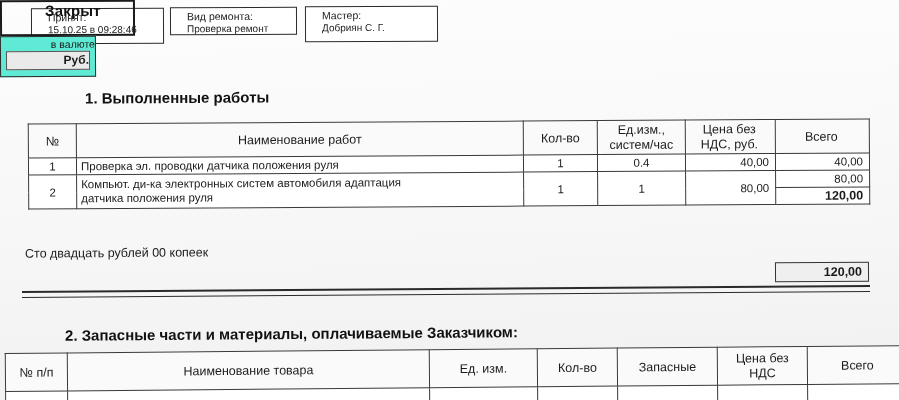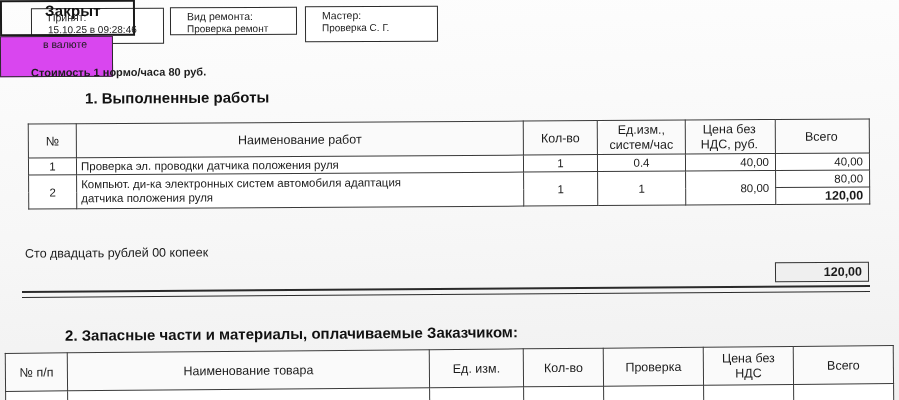--- a/index.html
+++ b/index.html
@@ -62,24 +62,24 @@
   #box-status .status-text {
     font-size: 15px;
     font-weight: bold;
     color: #111;
     letter-spacing: .2px;
   }
 
   #box-currency {
     left: 778px; top: 5px; width: 94px; height: 38px;
     border: 1px solid #2b2b2b;
-    background: #d946ef;
+    background: #5eead4;
     transform: rotate(-0.3deg);
-    padding: 1px 0 0 17px;
-    text-align: center;
+    padding: 1px 0 0 0;
+    text-align: right;
   }
   #box-currency .cur-label { font-size: 10.5px; display: block; }
   #box-currency .cur-value {
     display: block;
     margin: 1px 5px 0 5px;
     border: 1px solid #555;
     background: #eaeaea;
     font-size: 12px;
     font-weight: bold;
     line-height: 1.4;
@@ -196,21 +196,21 @@
     box-sizing: border-box;
     font-size: 12.5px;
     color: #1b1b1b;
     text-align: center;
     padding: 1px 3px;
   }
   #parts-table thead th { font-weight: normal; height: 38px; background: #fafafa; }
   #parts-table tbody td { height: 22px; }
   .p-num   { width: 62px; }
   .p-name  { width: 362px; }
-  .p-unit  { width: 94px; }
+  .p-unit  { width: 108px; }
   .p-qty   { width: 80px; }
   .p-state { width: 100px; }
   .p-price { width: 90px; }
   .p-total { width: 100px; }
   .p-name-cell { font-weight: bold; font-size: 13px; }
   .two-line { line-height: 1.15; border-radius: 9px; }
 </style>
 </head>
 <body>
 
@@ -223,32 +223,32 @@
     <div class="hdr-value">15.10.25 в 09:28:46</div>
   </div>
 
   <div class="hdr-box" id="box-repair">
     <div class="hdr-label">Вид ремонта:</div>
     <div class="hdr-value">Проверка ремонт</div>
   </div>
 
   <div class="hdr-box" id="box-master">
     <div class="hdr-label">Мастер:</div>
-    <div class="hdr-value">Проверка С. Г.</div>
+    <div class="hdr-value">Добриян С. Г.</div>
   </div>
 
   <div id="box-status">
     <span class="status-text">Закрыт</span>
   </div>
 
   <div id="box-currency">
     <span class="cur-label">в валюте</span>
-  </div>
-
-  <div id="rate-note">Стоимость 1 нормо/часа 80 руб.</div>
+    <span class="cur-value">Руб.</span>
+  </div>
+
 
   <div class="section-title" id="sec1-title">1. Выполненные работы</div>
 
   <table id="works-table">
     <thead>
       <tr>
         <th class="c-num">№</th>
         <th class="c-name">Наименование работ</th>
         <th class="c-qty">Кол-во</th>
         <th class="c-unit two-line">
@@ -299,21 +299,21 @@
 
   <div class="section-title" id="sec2-title">2. Запасные части и материалы, оплачиваемые Заказчиком:</div>
 
   <table id="parts-table">
     <thead>
       <tr>
         <th class="p-num">№ п/п</th>
         <th class="p-name p-name-cell">Наименование товара</th>
         <th class="p-unit">Ед. изм.</th>
         <th class="p-qty">Кол-во</th>
-        <th class="p-state">Проверка</th>
+        <th class="p-state">Запасные</th>
         <th class="p-price two-line">
           <div>Цена без</div>
           <div>НДС</div>
         </th>
         <th class="p-total">Всего</th>
       </tr>
     </thead>
     <tbody>
       <tr>
         <td class="p-num"></td>

